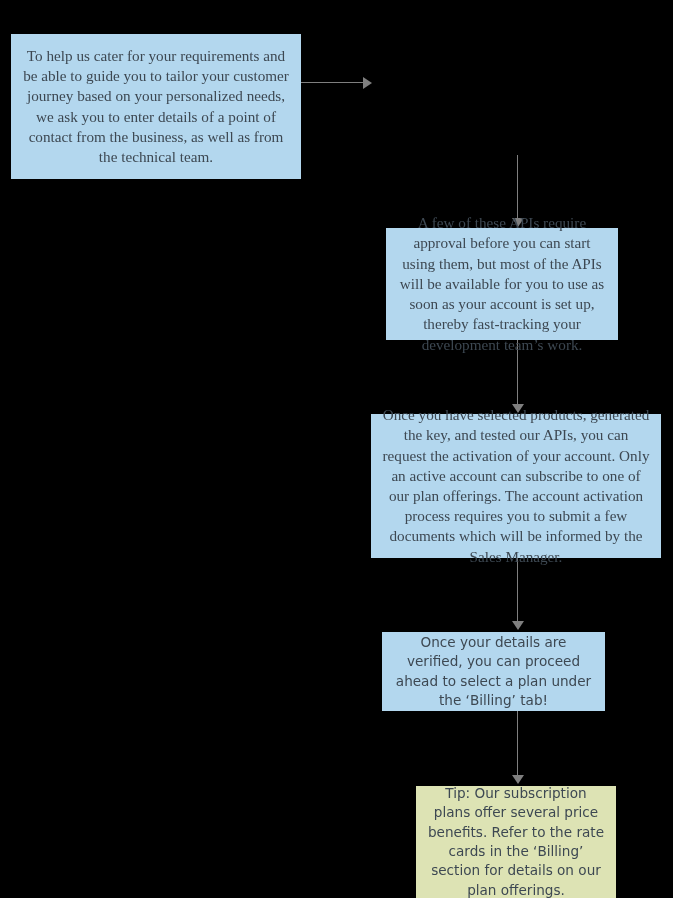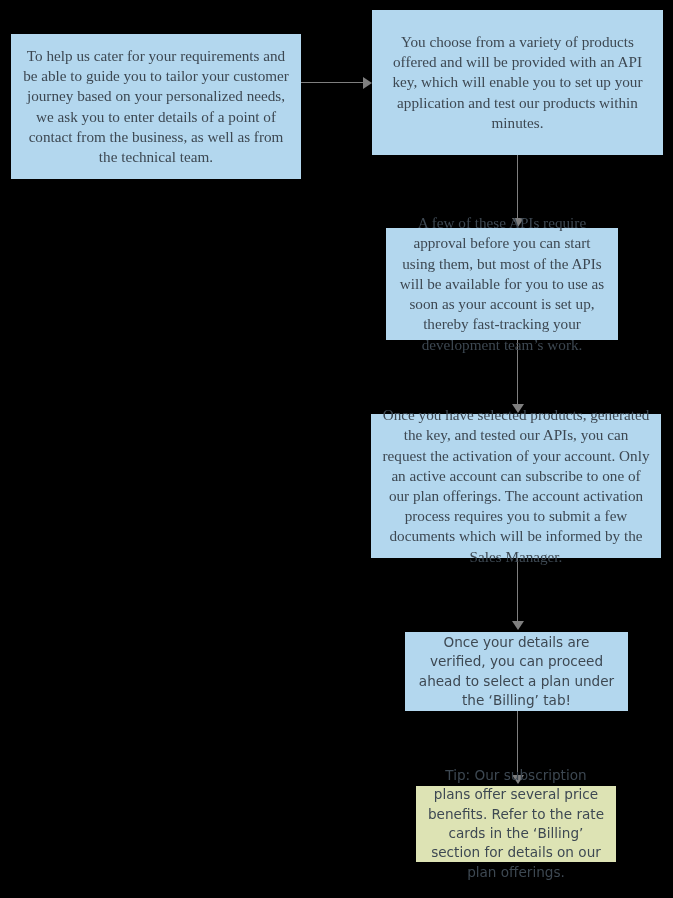--- a/index.html
+++ b/index.html
@@ -100,33 +100,30 @@
 
   <div class="edge">
     <div class="edge-line-v" style="left:517px; top:711px; height:64px;"></div>
     <div class="arrowhead-down" style="left:512px; top:775px;"></div>
   </div>
 
   <div class="node node-serif fill-blue" style="left:11px; top:10px; width:290px; height:145px;margin-top:24px;">
     <span class="node-text">To help us cater for your requirements and be able to guide you to tailor your customer journey based on your personalized needs, we ask you to enter details of a point of contact from the business, as well as from the technical team.</span>
   </div>
 
-  <div class="node node-serif fill-blue" style="left:372px; top:10px; width:291px; height:145px;">
-    <span class="node-text">You choose from a variety of products offered and will be provided with an API key, which will enable you to set up your application and test our products within minutes.</span>
-  </div>
 
   <div class="node node-serif fill-blue" style="left:386px; top:228px; width:232px; height:112px;">
     <span class="node-text">A few of these APIs require approval before you can start using them, but most of the APIs will be available for you to use as soon as your account is set up, thereby fast-tracking your development team’s work.</span>
   </div>
 
   <div class="node node-serif fill-blue" style="left:371px; top:414px; width:290px; height:144px;justify-content:center;">
     <span class="node-text">Once you have selected products, generated the key, and tested our APIs, you can request the activation of your account. Only an active account can subscribe to one of our plan offerings. The account activation process requires you to submit a few documents which will be informed by the Sales Manager.</span>
   </div>
 
-  <div class="node node-sans fill-blue" style="left:405px; top:632px; width:223px; height:79px;">
+  <div class="node node-sans fill-blue" style="left:382px; top:632px; width:223px; height:79px;">
     <span class="node-text">Once your details are verified, you can proceed ahead to select a plan under the ‘Billing’ tab!</span>
   </div>
 
-  <div class="node node-sans fill-olive" style="left:416px; top:786px; width:200px; height:76px;">
+  <div class="node node-sans fill-olive" style="left:416px; top:786px; width:200px; height:112px;">
     <span class="node-text">Tip: Our subscription plans offer several price benefits. Refer to the rate cards in the ‘Billing’ section for details on our plan offerings.</span>
   </div>
 
 </div>
 
 </body></html>

